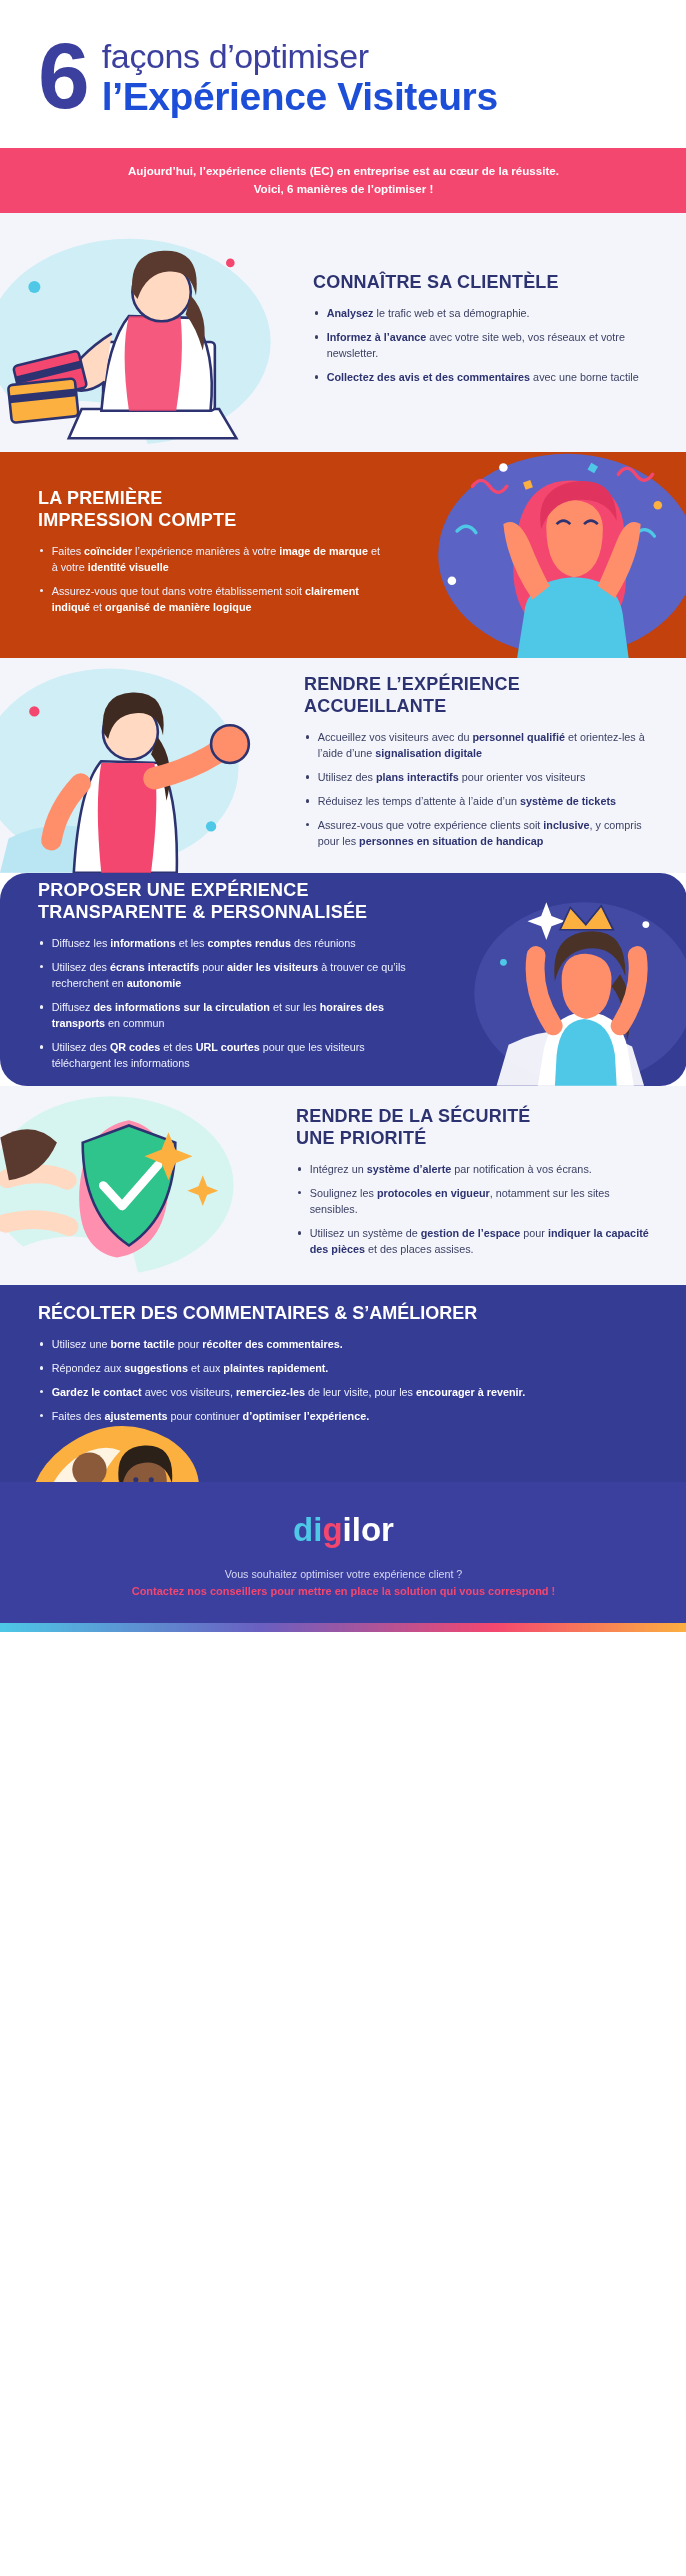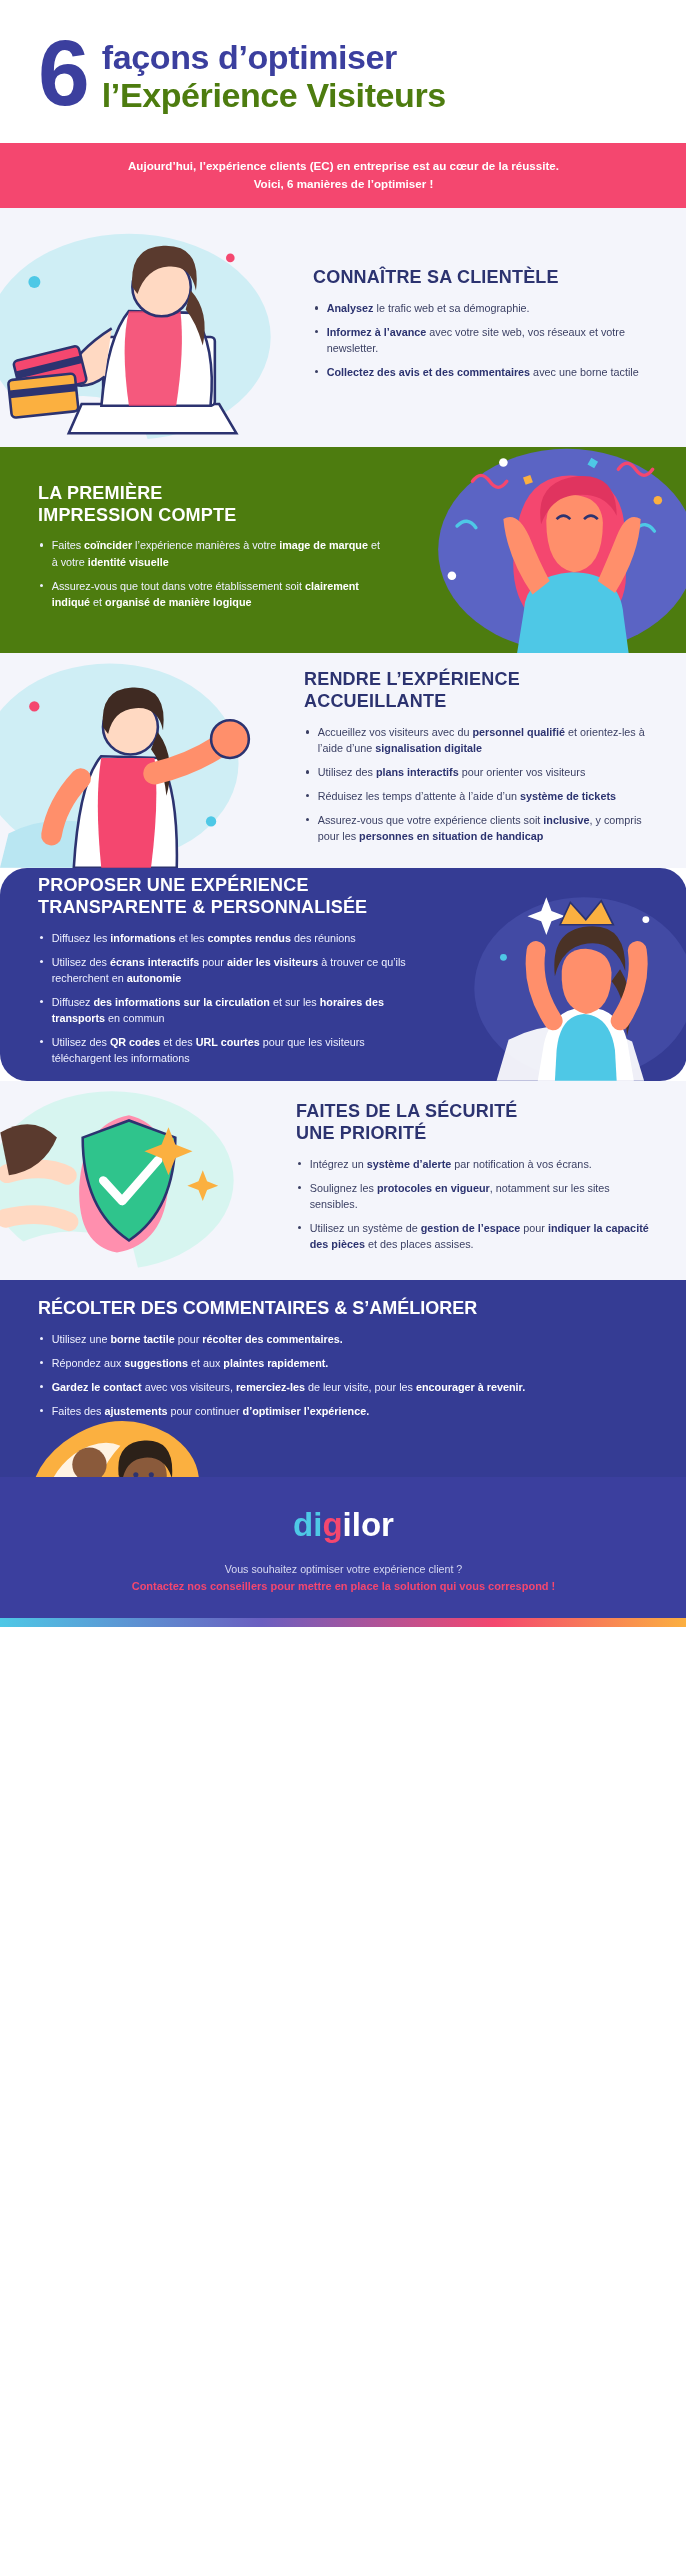--- a/index.html
+++ b/index.html
@@ -28,27 +28,27 @@
     font-size: 93px;
     line-height: 0.86;
     font-weight: bold;
     color: #3b3f9e;
     letter-spacing: -3.4px;
   }
   .header .head-text { padding-top: 3.4px; }
   .header .line1 {
     font-size: 34px;
     color: #3b3f9e;
-    font-weight: bold;
+    font-weight: normal;
     line-height: 1.12;
     letter-spacing: -0.4px;
   }
   .header .line2 {
-    font-size: 34px;
-    color: #4d7c0f;
+    font-size: 39px;
+    color: #1d4ed8;
     font-weight: bold;
     line-height: 1.12;
     letter-spacing: -0.4px;
   }
 
   
   .subbar {
     background: #f4476f;
     color: #ffffff;
     text-align: center;
@@ -57,21 +57,21 @@
     line-height: 1.55;
     font-weight: bold;
   }
 
   
   .section {
     position: relative;
     overflow: hidden;
   }
   .sec-light { background: #f4f5fb; }
-  .sec-blue  { background: #4d7c0f; }
+  .sec-blue  { background: #c2410c; }
   .sec-navy  { background: #353c94; }
 
   .sec-inner {
     position: relative;
     z-index: 3;
     display: flex;
     align-items: center;
     min-height: 100%;
   }
 
@@ -336,21 +336,21 @@
 
           <path d="M196 54 l8 20 20 8 -20 8 -8 20 -8 -20 -20 -8 20 -8 z" fill="#fbb040"></path>
           <path d="M236 104 l5 13 13 5 -13 5 -5 13 -5 -13 -13 -5 13 -5 z" fill="#fbb040"></path>
 
           <path d="M8 108 Q50 96 78 110" stroke="#ffd9c2" stroke-width="22" stroke-linecap="round" fill="none"></path>
           <path d="M6 160 Q48 150 80 164" stroke="#ffd9c2" stroke-width="22" stroke-linecap="round" fill="none"></path>
           <path d="M0 60 Q38 38 66 66 Q50 104 10 110 Z" fill="#5a3a2e"></path>
         </svg>
       </div>
       <div class="txtblock" style="flex:1;">
-        <h2 style="white-space:pre-line;">FAITES DE LA SÉCURITÉ
+        <h2 style="white-space:pre-line;">RENDRE DE LA SÉCURITÉ
 UNE PRIORITÉ</h2>
         <ul class="points">
             <li><span>Intégrez un </span><b>système d’alerte</b><span> par notification à vos écrans.</span></li>
             <li><span>Soulignez les </span><b>protocoles en vigueur</b><span>, notamment sur les sites sensibles.</span></li>
             <li><span>Utilisez un système de </span><b>gestion de l’espace</b><span> pour </span><b>indiquer la capacité des pièces</b><span> et des places assises.</span></li>
           </ul>
       </div>
     </div>
   </div>
 

